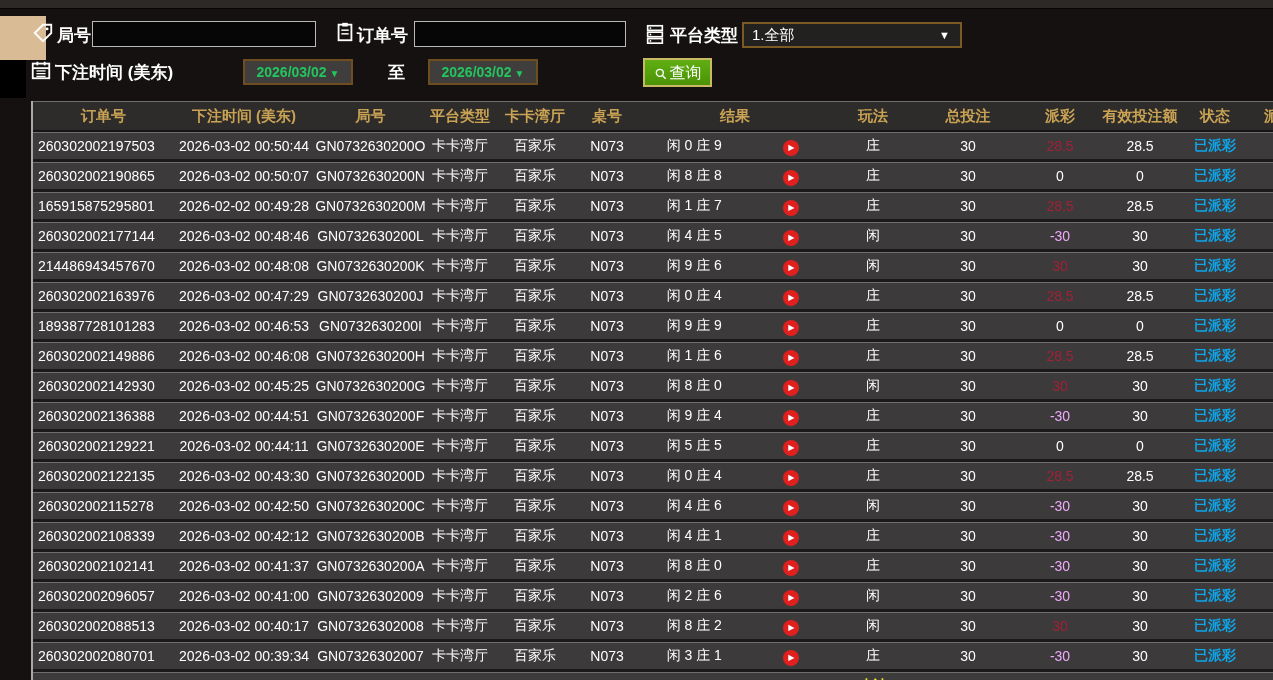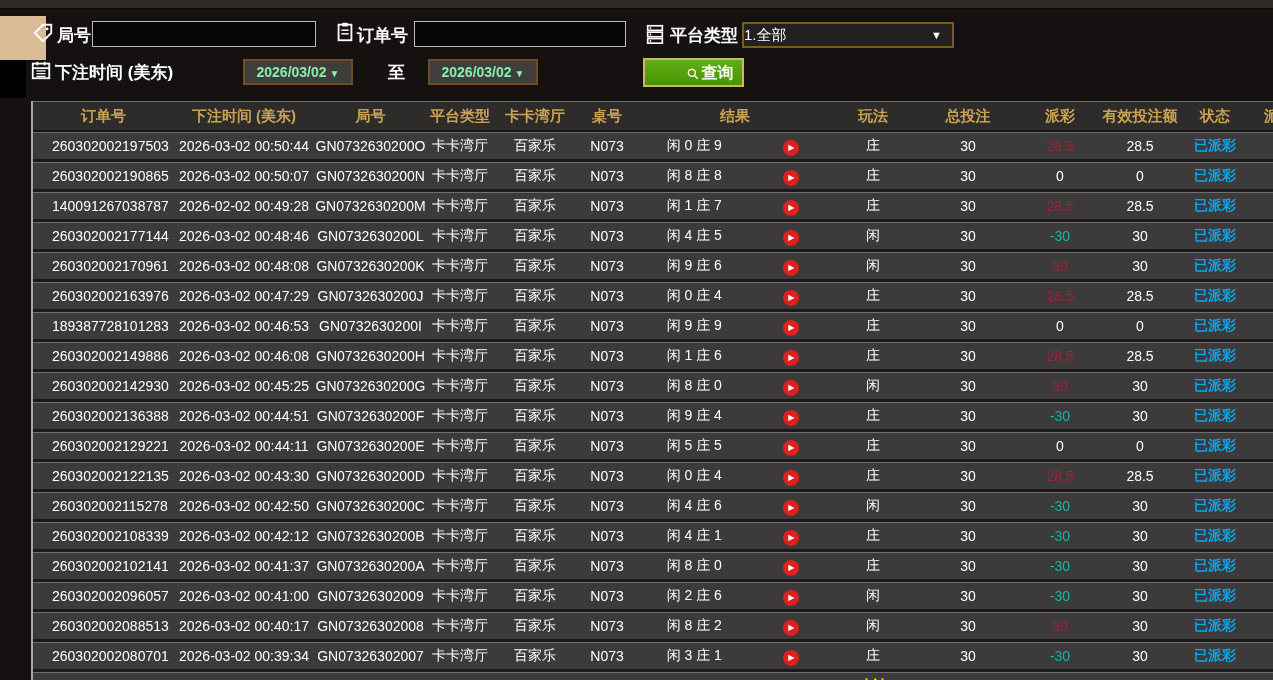--- a/index.html
+++ b/index.html
@@ -14,48 +14,48 @@
   .black-strip{position:absolute;left:0;top:60px;width:26px;height:38px;background:#000;}
 
   .flabel{position:absolute;color:#ffffff;font-weight:bold;font-size:17px;white-space:nowrap;}
   .ficon{position:absolute;width:22px;height:22px;}
   .ficon svg{width:100%;height:100%;}
 
   .tinput{position:absolute;background:#060606;border:1px solid #b9b9b9;color:#fff;
     font-size:14px;padding:0 5px;outline:none;font-family:inherit;}
 
   .datebox{position:absolute;width:106px;height:22px;background:#403e3c;border:2px solid #6e4d1e;
-    color:#86efac;font-weight:bold;font-size:14px;text-align:center;line-height:22px;cursor:pointer;white-space:nowrap;}
+    color:#22c55e;font-weight:bold;font-size:14px;text-align:center;line-height:22px;cursor:pointer;white-space:nowrap;}
   .datebox .arr{font-size:10px;margin-left:3px;}
 
   .selectbox{position:absolute;left:742px;top:22px;width:208px;height:22px;background:#232120;
-    border:2px solid #7c5a24;color:#fff;font-size:15px;line-height:22px;cursor:pointer;}
+    border:2px solid #7c5a24;color:#fff;font-size:15px;line-height:22px;padding-left:8px;cursor:pointer;}
   .selectbox .arr{position:absolute;right:10px;top:0;font-size:11px;}
 
   .search-btn{position:absolute;left:643px;top:58px;width:65px;height:25px;
     background:linear-gradient(#60ae13,#4b9306);border:2px solid #c9b964;color:#fff;
-    font-weight:bold;font-size:16px;line-height:25px;text-align:center;cursor:pointer;white-space:nowrap;padding-left:32px;}
+    font-weight:normal;font-size:16px;line-height:25px;text-align:center;cursor:pointer;white-space:nowrap;}
   .search-btn svg{vertical-align:-3px;margin-right:2px;}
 
   .tablewrap{position:absolute;left:31px;top:101px;width:1242px;height:579px;overflow:hidden;
     border-left:2px solid #a9a9a9;}
   table{border-collapse:separate;border-spacing:0;width:1309px;table-layout:fixed;}
   th{background:#2e2b2b;color:#c9a353;font-size:15px;font-weight:bold;height:26px;
     border-top:1px solid #6f6f6f;border-bottom:2px solid #161414;white-space:nowrap;overflow:hidden;text-align:center;}
   td{background:#3c3a3a;color:#fff;font-size:14px;text-align:center;height:24px;
     border-top:1px solid #6f6f6f;border-bottom:3px solid #1b1919;white-space:nowrap;overflow:hidden;}
-  td.c-order{text-align:left;padding-left:19px;}
+  td.c-order{text-align:left;padding-left:5px;}
   th.h-extra{text-align:left;padding-left:17px;}
   .res-wrap{display:flex;align-items:center;width:100%;}
   .res-text{flex:0 0 58%;}
   .res-ico{flex:0 0 42%;text-align:center;}
   .play-icon{display:inline-block;width:16px;height:16px;border-radius:50%;background:#e01f1f;
     color:#fff;font-size:8px;line-height:16px;text-align:center;cursor:pointer;}
   .pay-red{color:#a02238;}
-  .pay-green{color:#14b8a6;}
+  .pay-green{color:#f0abfc;}
   .pay-white{color:#ffffff;}
   .status-ok{color:#0ea5e9;font-weight:bold;}
   .foot td{color:#e5e223;font-weight:bold;}
 </style>
 </head>
 <body>
 
 <div class="topstrip"></div>
 <div class="tan-shape"></div>
 <div class="black-strip"></div>
@@ -191,21 +191,21 @@
             </div>
           </td>
           <td>庄</td>
           <td>30</td>
           <td class="pay-white">0</td>
           <td>0</td>
           <td class="status-ok">已派彩</td>
           <td></td>
         </tr>
         <tr>
-          <td class="c-order">140091267038787</td>
+          <td class="c-order">165915875295801</td>
           <td>2026-02-02 00:49:28</td>
           <td>GN0732630200M</td>
           <td>卡卡湾厅</td>
           <td>百家乐</td>
           <td>N073</td>
           <td>
             <div class="res-wrap">
               <span class="res-text">闲 1 庄 7</span>
               <span class="res-ico"><span class="play-icon">▶</span></span>
             </div>
@@ -231,21 +231,21 @@
             </div>
           </td>
           <td>闲</td>
           <td>30</td>
           <td class="pay-green">-30</td>
           <td>30</td>
           <td class="status-ok">已派彩</td>
           <td></td>
         </tr>
         <tr>
-          <td class="c-order">260302002170961</td>
+          <td class="c-order">214486943457670</td>
           <td>2026-03-02 00:48:08</td>
           <td>GN0732630200K</td>
           <td>卡卡湾厅</td>
           <td>百家乐</td>
           <td>N073</td>
           <td>
             <div class="res-wrap">
               <span class="res-text">闲 9 庄 6</span>
               <span class="res-ico"><span class="play-icon">▶</span></span>
             </div>

